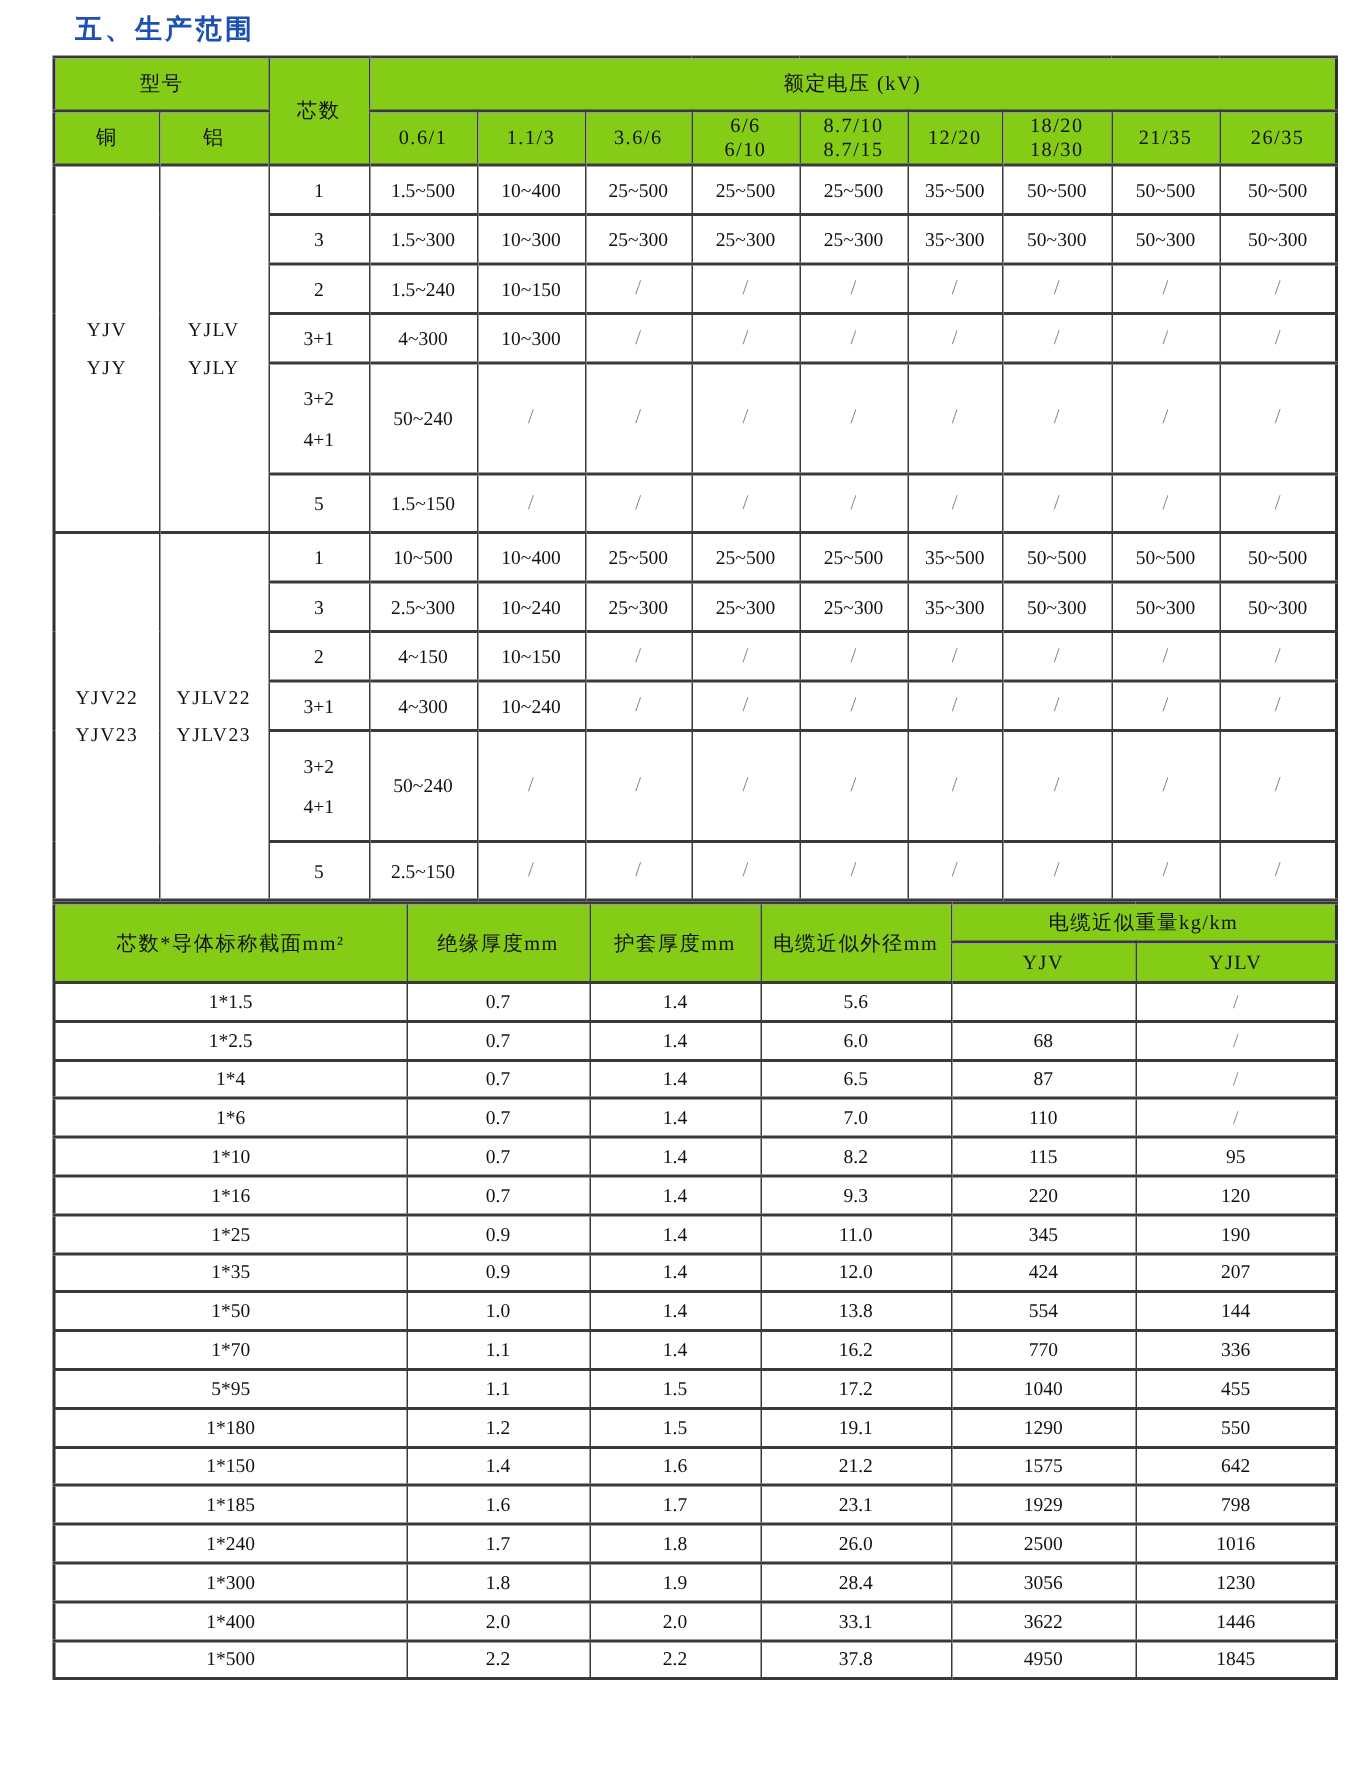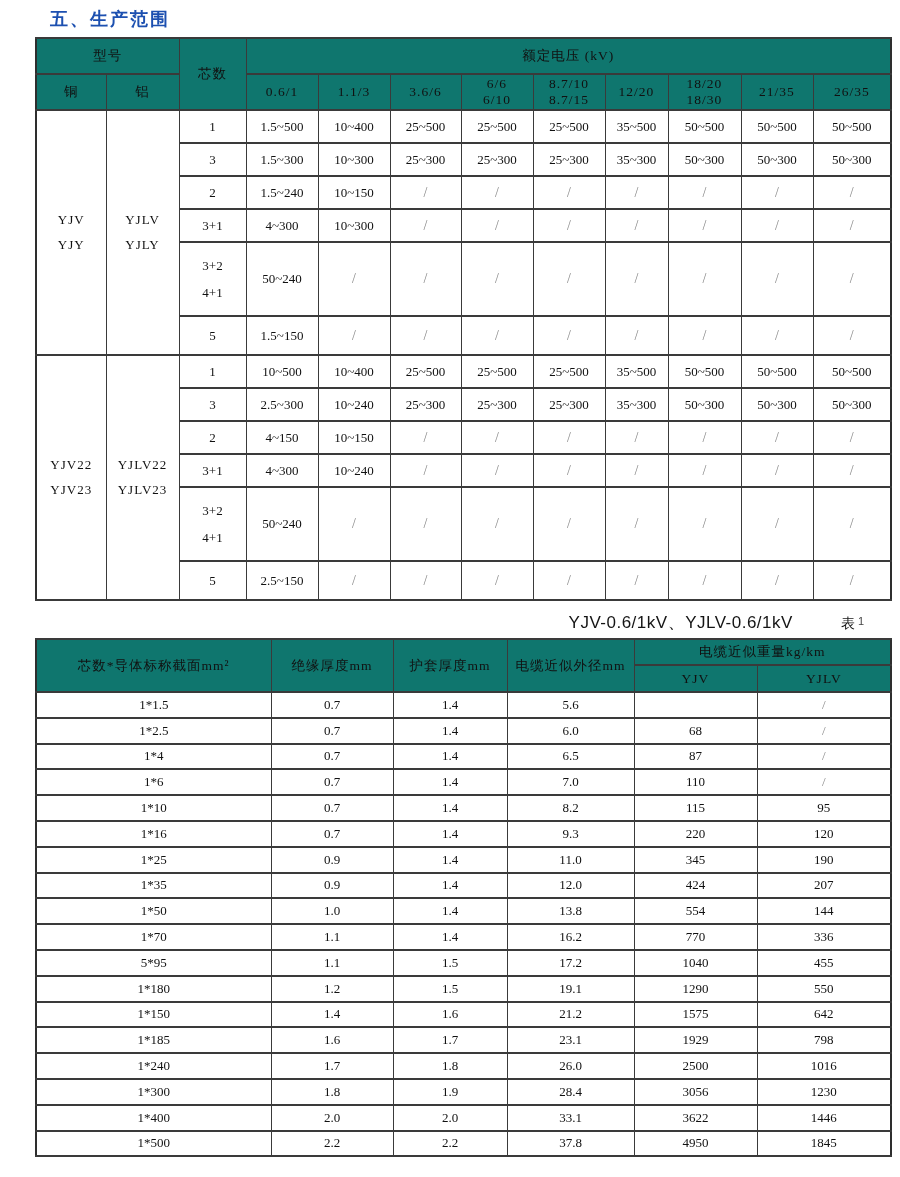--- a/index.html
+++ b/index.html
@@ -37,21 +37,21 @@
     border-bottom: 2px solid #3a3a3a;
     text-align: center;
     vertical-align: middle;
     padding: 0 2px;
     font-size: 13px;
     font-weight: normal;
     overflow: hidden;
   }
   table { border: 2px solid #2e2e2e; }
   thead th {
-    background: #0f766e;
+    background: #84cc16;
     font-size: 13.5px;
     letter-spacing: 1px;
   }
   .pre { white-space: pre-line; }
   .ptable tr.hrow1 { height: 36px; }
   .ptable tr.hrow2 { height: 36px; }
   .ptable tbody tr { height: 33px; }
   .ptable tbody tr.tall { height: 74px; }
   .ptable tbody tr.grp-last { height: 39px; }
   .model-cell { white-space: pre-line; line-height: 1.9; letter-spacing: 1px; }
@@ -272,24 +272,20 @@
           <td class="slash">/</td>
           <td class="slash">/</td>
           <td class="slash">/</td>
           <td class="slash">/</td>
           <td class="slash">/</td>
         </tr>
       </tbody>
   </table>
 
 
-  <div class="subtitle-row">
-    <span class="subtitle-text">YJV-0.6/1kV、YJLV-0.6/1kV</span>
-    <span class="table-label"><span>表</span><span class="num">1</span></span>
-  </div>
 
   <table class="dtable">
     <colgroup>
       <col style="width:235px">
         <col style="width:122px">
         <col style="width:114px">
       <col style="width:127px">
         <col style="width:123px">
         <col style="width:134px">
     </colgroup>

